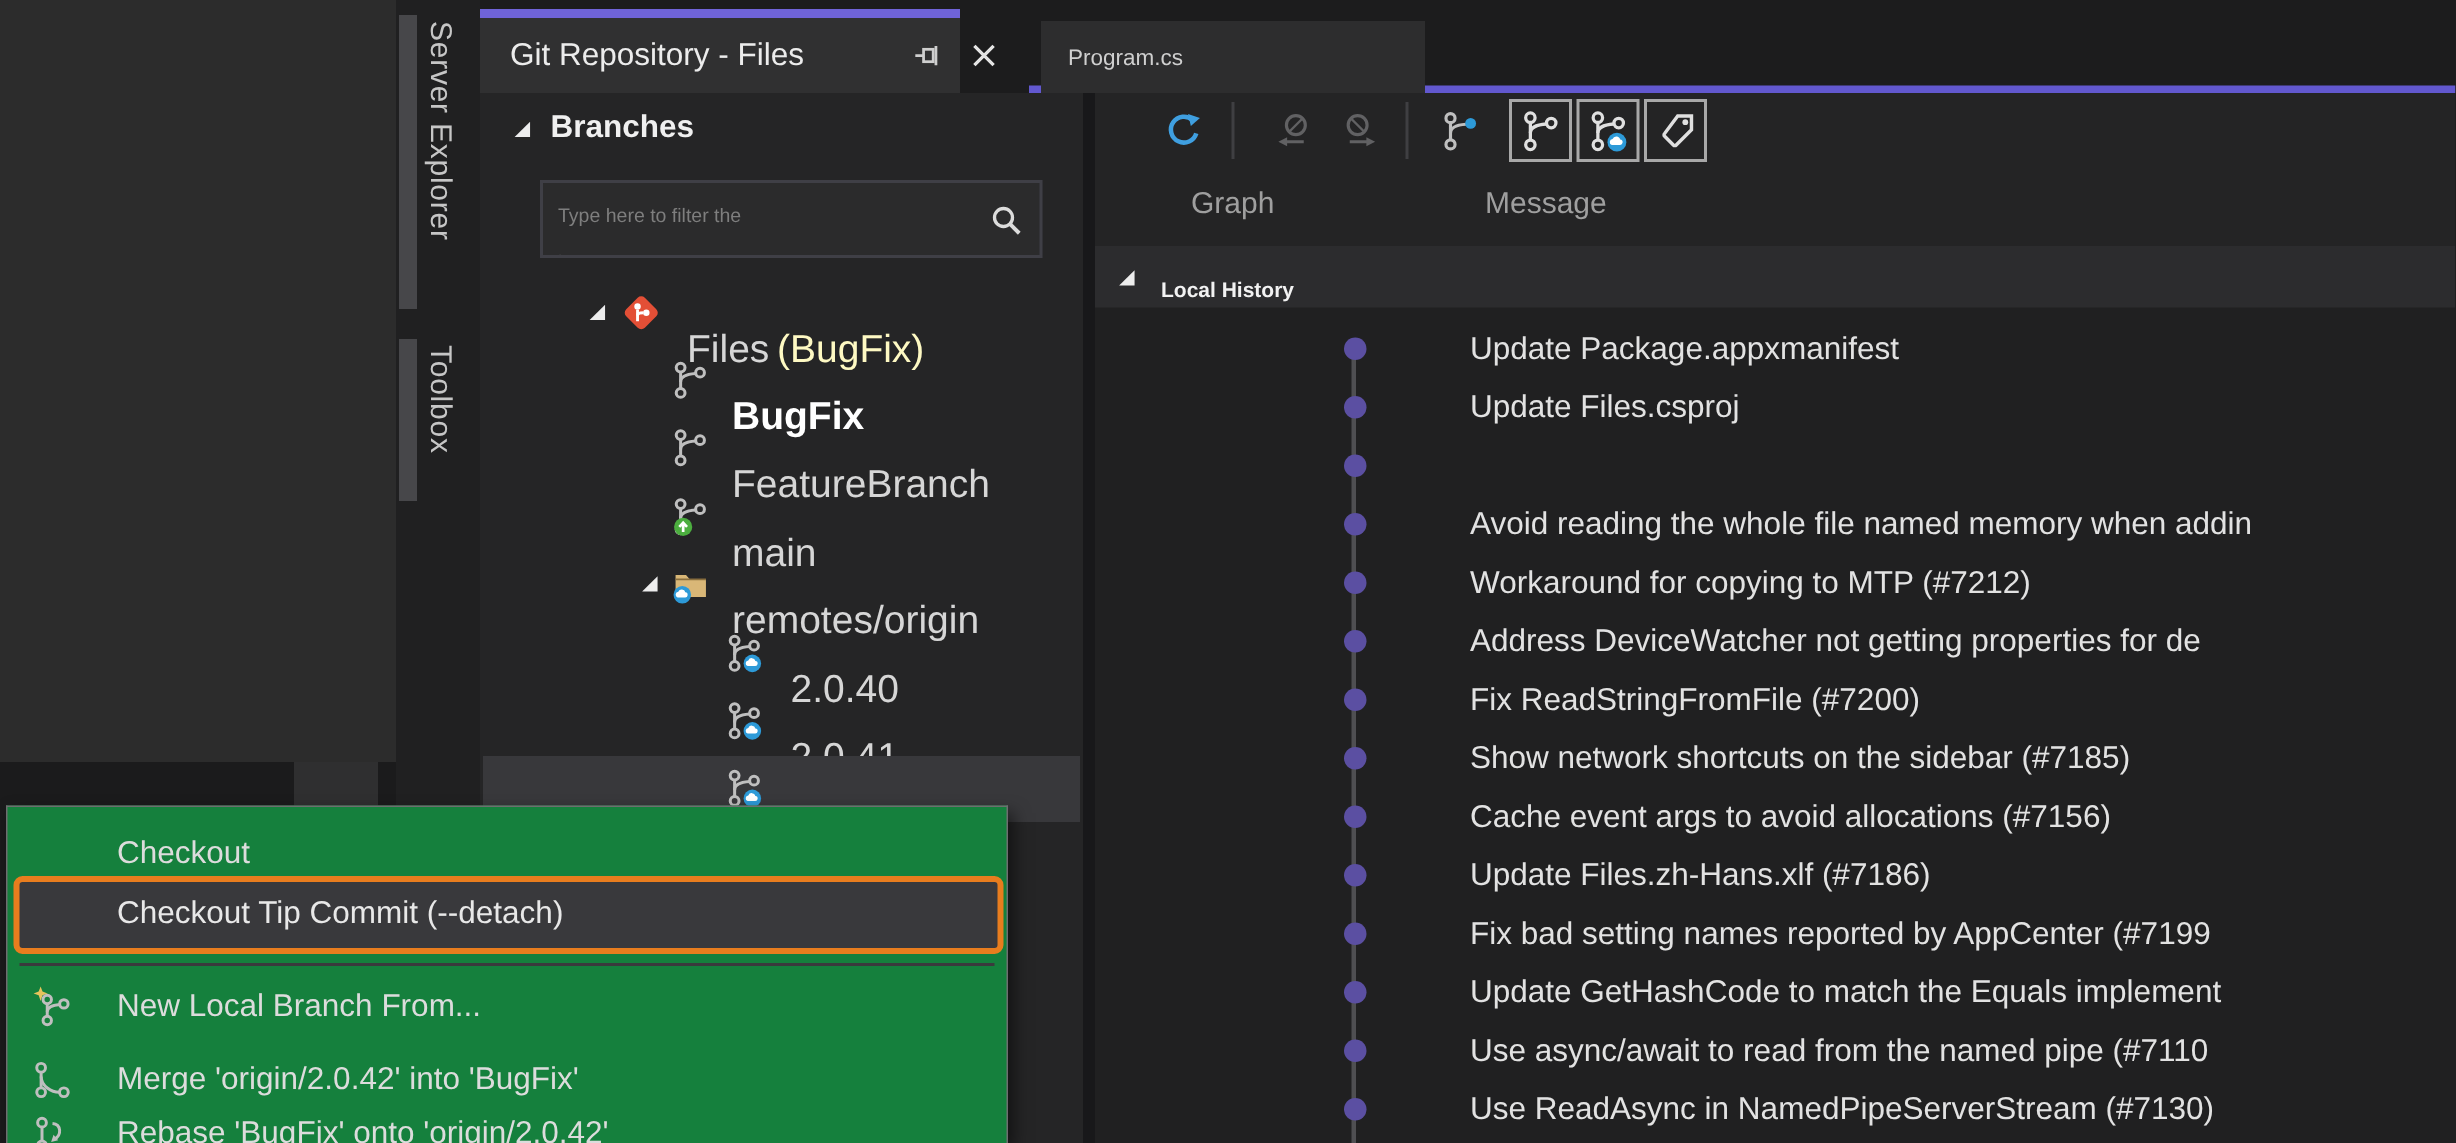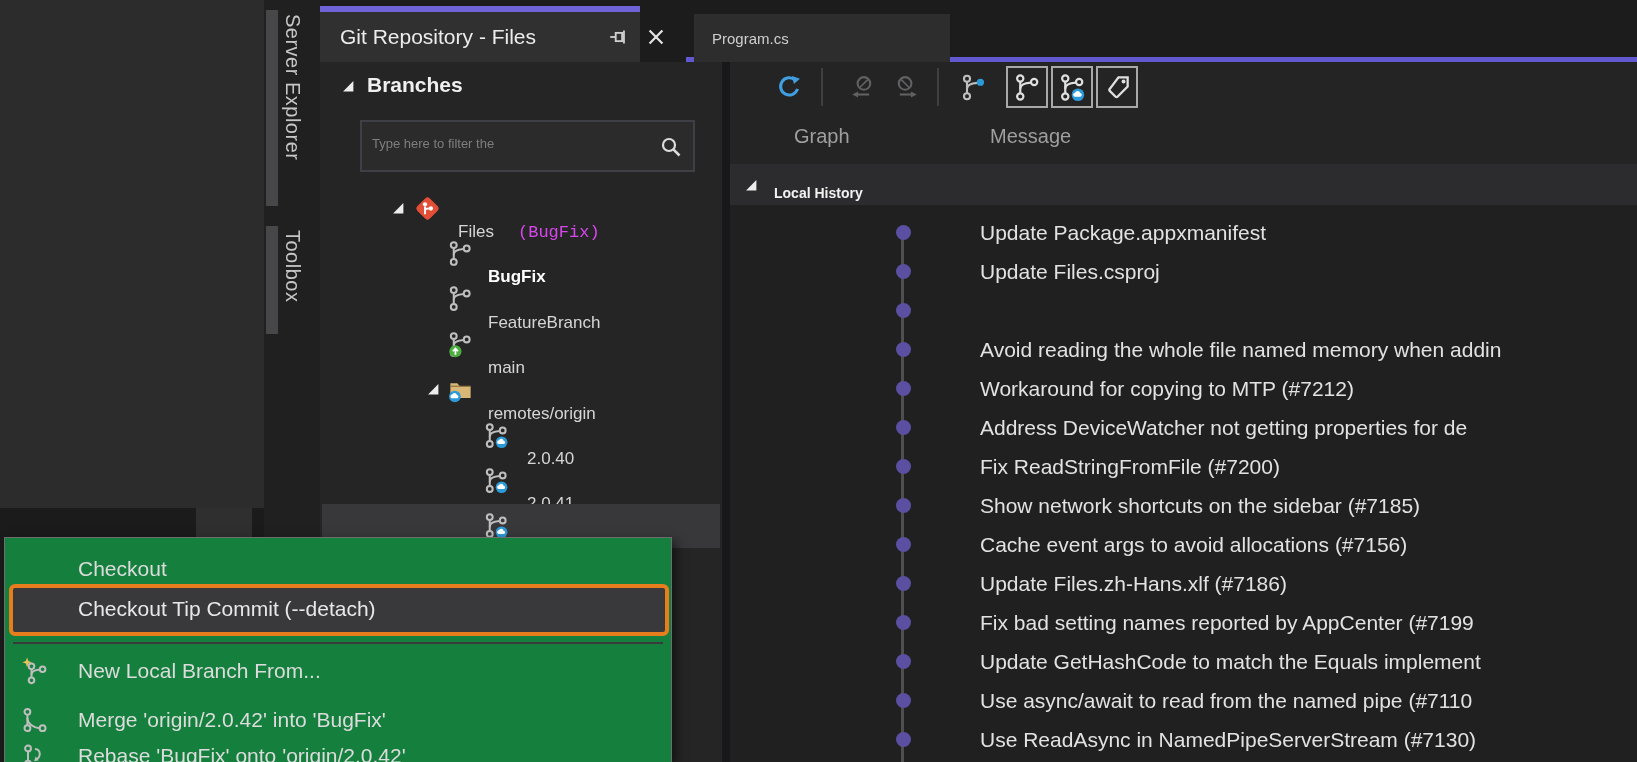--- a/index.html
+++ b/index.html
@@ -36,23 +36,23 @@
   .pane-header .tri{position:absolute;left:22px;top:18px;}
   .pane-header .txt{position:absolute;left:47px;top:11px;font-size:21px;font-weight:bold;color:#f0f0f0;}
   .filter-box{position:absolute;left:40px;top:58px;width:335px;height:52px;box-sizing:border-box;
     border:2px solid #3f3f46;background:#2b2b2c;overflow:hidden;cursor:text;}
   .filter-box .ph{position:absolute;left:10px;top:6px;font-size:13px;line-height:31px;color:#7e7e7e;}
   .filter-box .ph span{display:block;}
   .filter-box .mag{position:absolute;right:10px;top:13px;}
   .tree-row{position:absolute;left:2px;width:398px;height:44px;display:flex;align-items:center;cursor:pointer;}
   .tree-row.selected{background:#38383b;}
   .tree-row .tri,.tree-row .ticon{position:absolute;display:flex;align-items:center;justify-content:center;}
-  .tree-row .lab{position:absolute;font-size:17px;color:#d6d6d6;white-space:nowrap;margin-top:48px;}
+  .tree-row .lab{position:absolute;font-size:26px;color:#d6d6d6;white-space:nowrap;margin-top:48px;}
   .tree-row .lab.bold{font-weight:bold;color:#ffffff;}
-  .tree-row .suffix{color:#d946ef;margin-left:8px;font-family:Liberation Mono, monospace;}
+  .tree-row .suffix{color:#fef9c3;margin-left:8px;}
   
   .splitter{left:722px;top:62px;width:8px;height:700px;background:#18181a;cursor:ew-resize;}
   
   .history-pane{left:730px;top:62px;width:907px;height:700px;background:#202021;overflow:hidden;}
   .hist-toolbar{position:absolute;left:0;top:0;width:100%;height:50px;background:#242425;}
   .tb-icon{position:absolute;top:11px;width:28px;height:28px;display:flex;align-items:center;justify-content:center;cursor:pointer;}
   .tb-sep{position:absolute;top:6px;width:2px;height:38px;background:#3f3f42;}
   .tb-toggle{position:absolute;top:4px;width:42px;height:42px;box-sizing:border-box;border:2px solid #a8a8a8;
     display:flex;align-items:center;justify-content:center;cursor:pointer;background:#242425;}
   .hist-cols{position:absolute;left:0;top:50px;width:100%;height:52px;background:#242425;}

